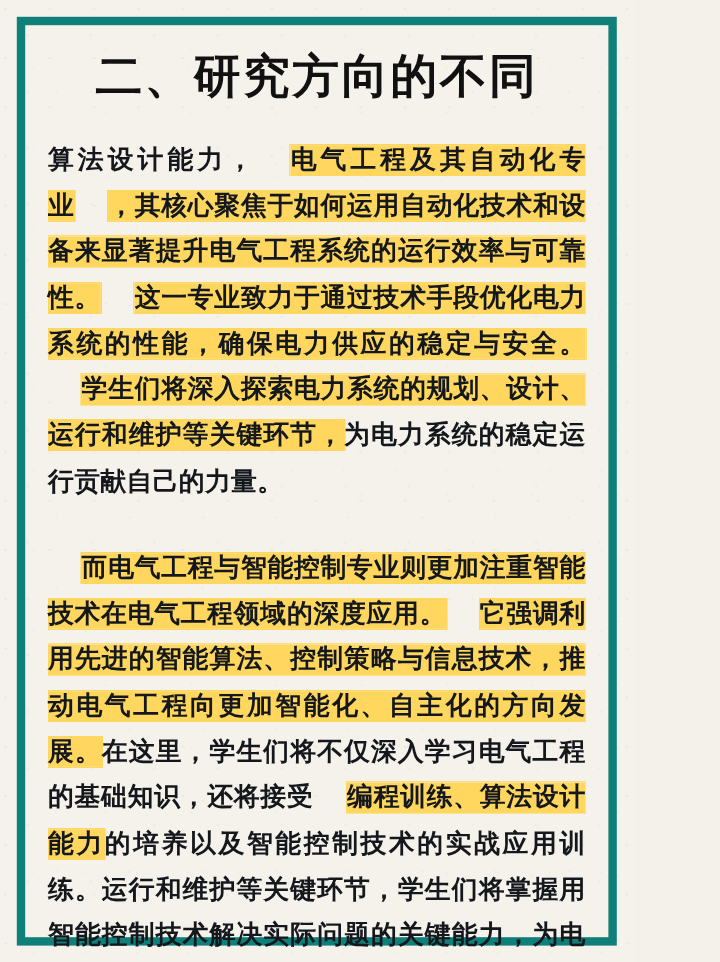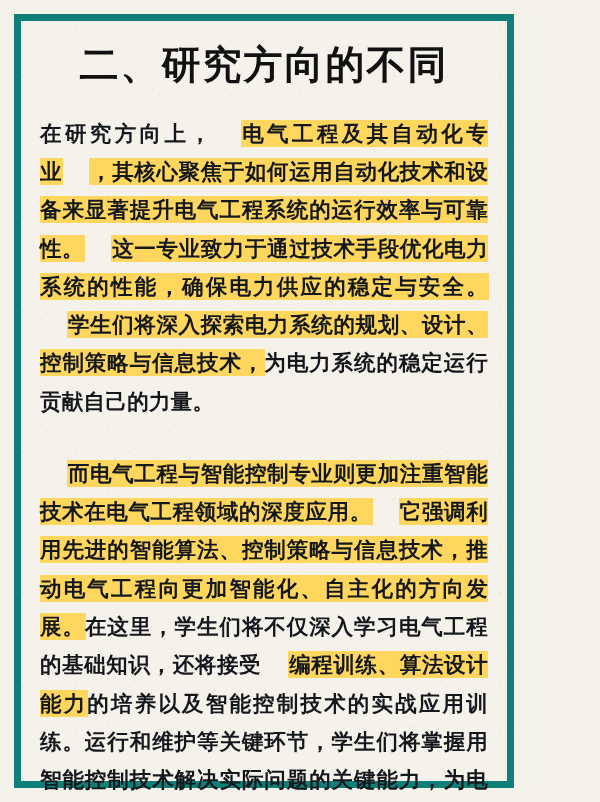--- a/index.html
+++ b/index.html
@@ -71,17 +71,17 @@
   }
 </style>
 </head>
 <body>
 
 <div class="page">
   <div class="frame"></div>
   <div class="content">
     <h1 class="title">二、研究方向的不同</h1>
     <div id="paragraphs">
-        <div class="para"><span class="">在研究方向上，</span><span class="hl">电气工程及其自动化专业</span><span class="hl">，其核心聚焦于如何运用自动化技术和设备来显著提升电气工程系统的运行效率与可靠性。</span><span class="hl">这一专业致力于通过技术手段优化电力系统的性能，确保电力供应的稳定与安全。</span><span class="hl">学生们将深入探索电力系统的规划、设计、控制策略与信息技术，</span><span class="">为电力系统的稳定运行贡献自己的力量。</span></div>
+        <div class="para"><span class="">算法设计能力，</span><span class="hl">电气工程及其自动化专业</span><span class="hl">，其核心聚焦于如何运用自动化技术和设备来显著提升电气工程系统的运行效率与可靠性。</span><span class="hl">这一专业致力于通过技术手段优化电力系统的性能，确保电力供应的稳定与安全。</span><span class="hl">学生们将深入探索电力系统的规划、设计、运行和维护等关键环节，</span><span class="">为电力系统的稳定运行贡献自己的力量。</span></div>
         <div class="para"><span class="hl">而电气工程与智能控制专业则更加注重智能技术在电气工程领域的深度应用。</span><span class="hl">它强调利用先进的智能算法、控制策略与信息技术，推动电气工程向更加智能化、自主化的方向发展。</span><span class="">在这里，学生们将不仅深入学习电气工程的基础知识，还将接受</span><span class="hl">编程训练、算法设计能力</span><span class="">的培养以及智能控制技术的实战应用训练。运行和维护等关键环节，学生们将掌握用智能控制技术解决实际问题的关键能力，为电气工程领域的智能化发展贡献自己的智慧与力量。</span></div>
       </div>
   </div>
 </div>
 
 </body></html>

